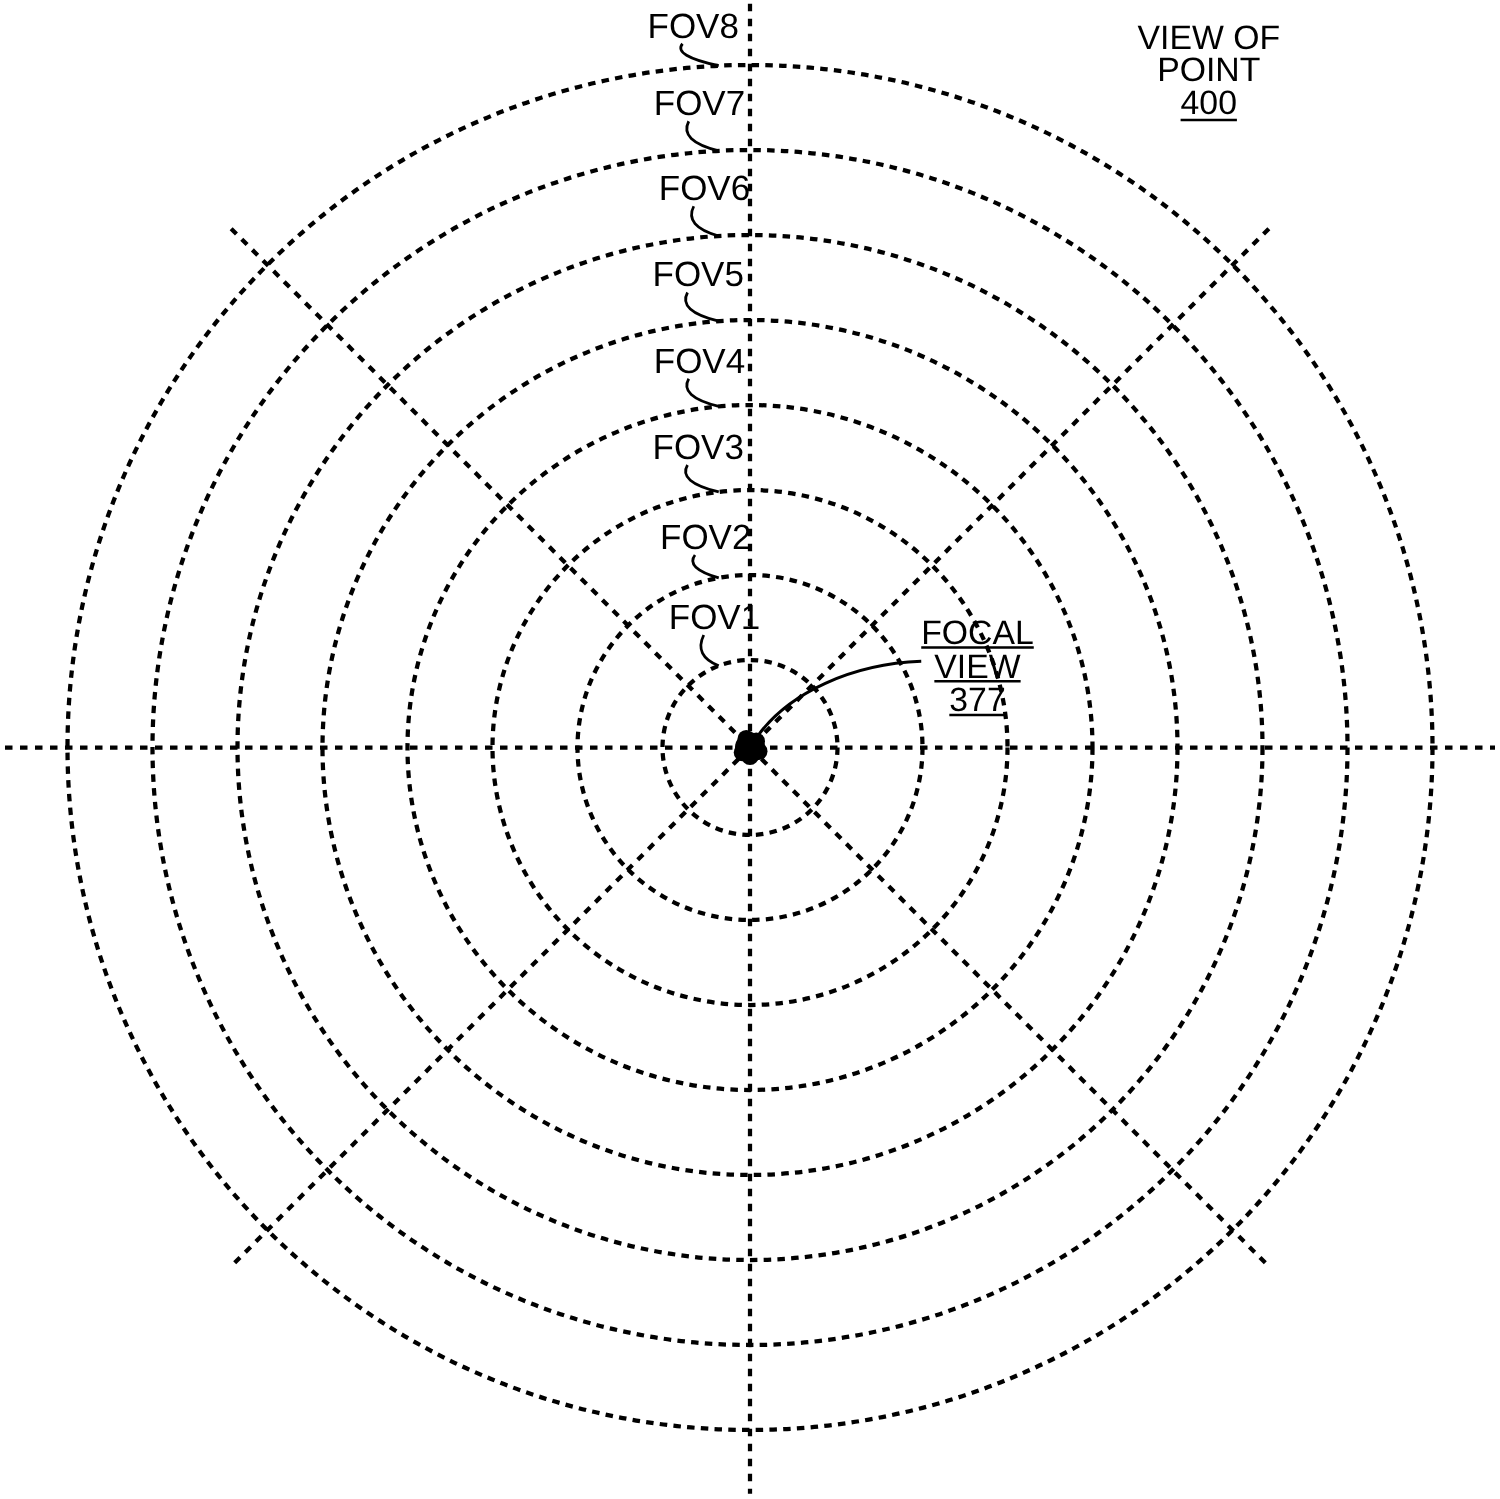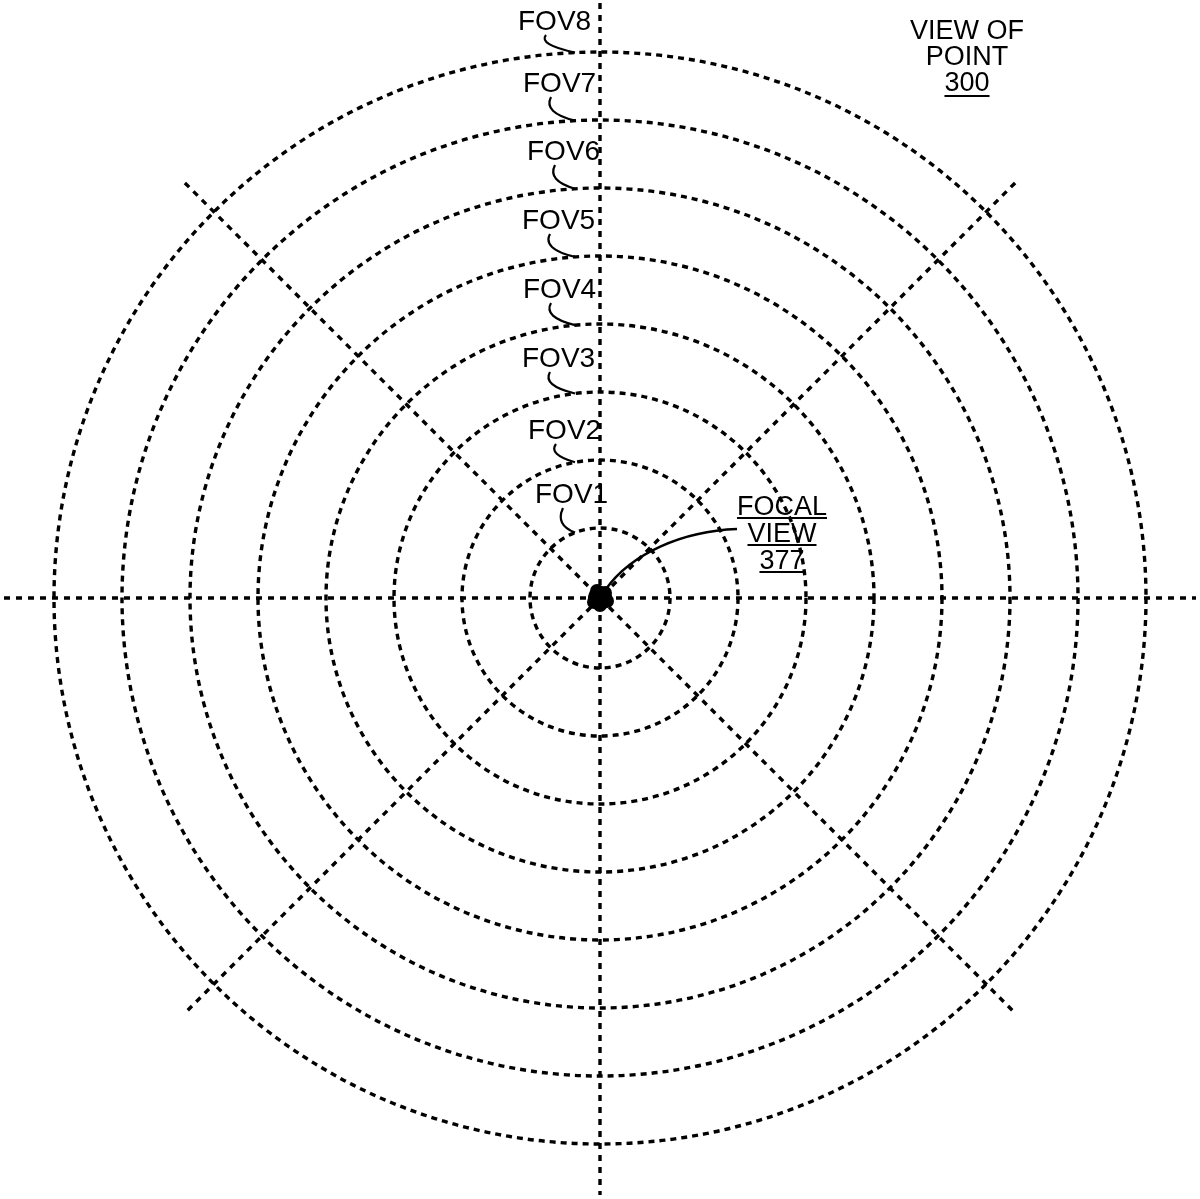--- a/index.html
+++ b/index.html
@@ -97,21 +97,21 @@
         <circle cx="607" cy="601" r="7" fill="#000000"></circle>
         <circle cx="597" cy="591" r="7" fill="#000000"></circle>
         <circle cx="605" cy="593" r="7" fill="#000000"></circle>
         <circle cx="600" cy="605" r="7" fill="#000000"></circle>
       </g>
     </svg>
 
   <div class="label-block title-block">
     <div>VIEW OF</div>
     <div>POINT</div>
-    <div><span class="ref-underline">300</span></div>
+    <div><span class="ref-underline">400</span></div>
   </div>
 
   <div class="label-block focal-block">
     <div>FOCAL</div>
     <div>VIEW</div>
     <div>377</div>
   </div>
 
 </div>
 

